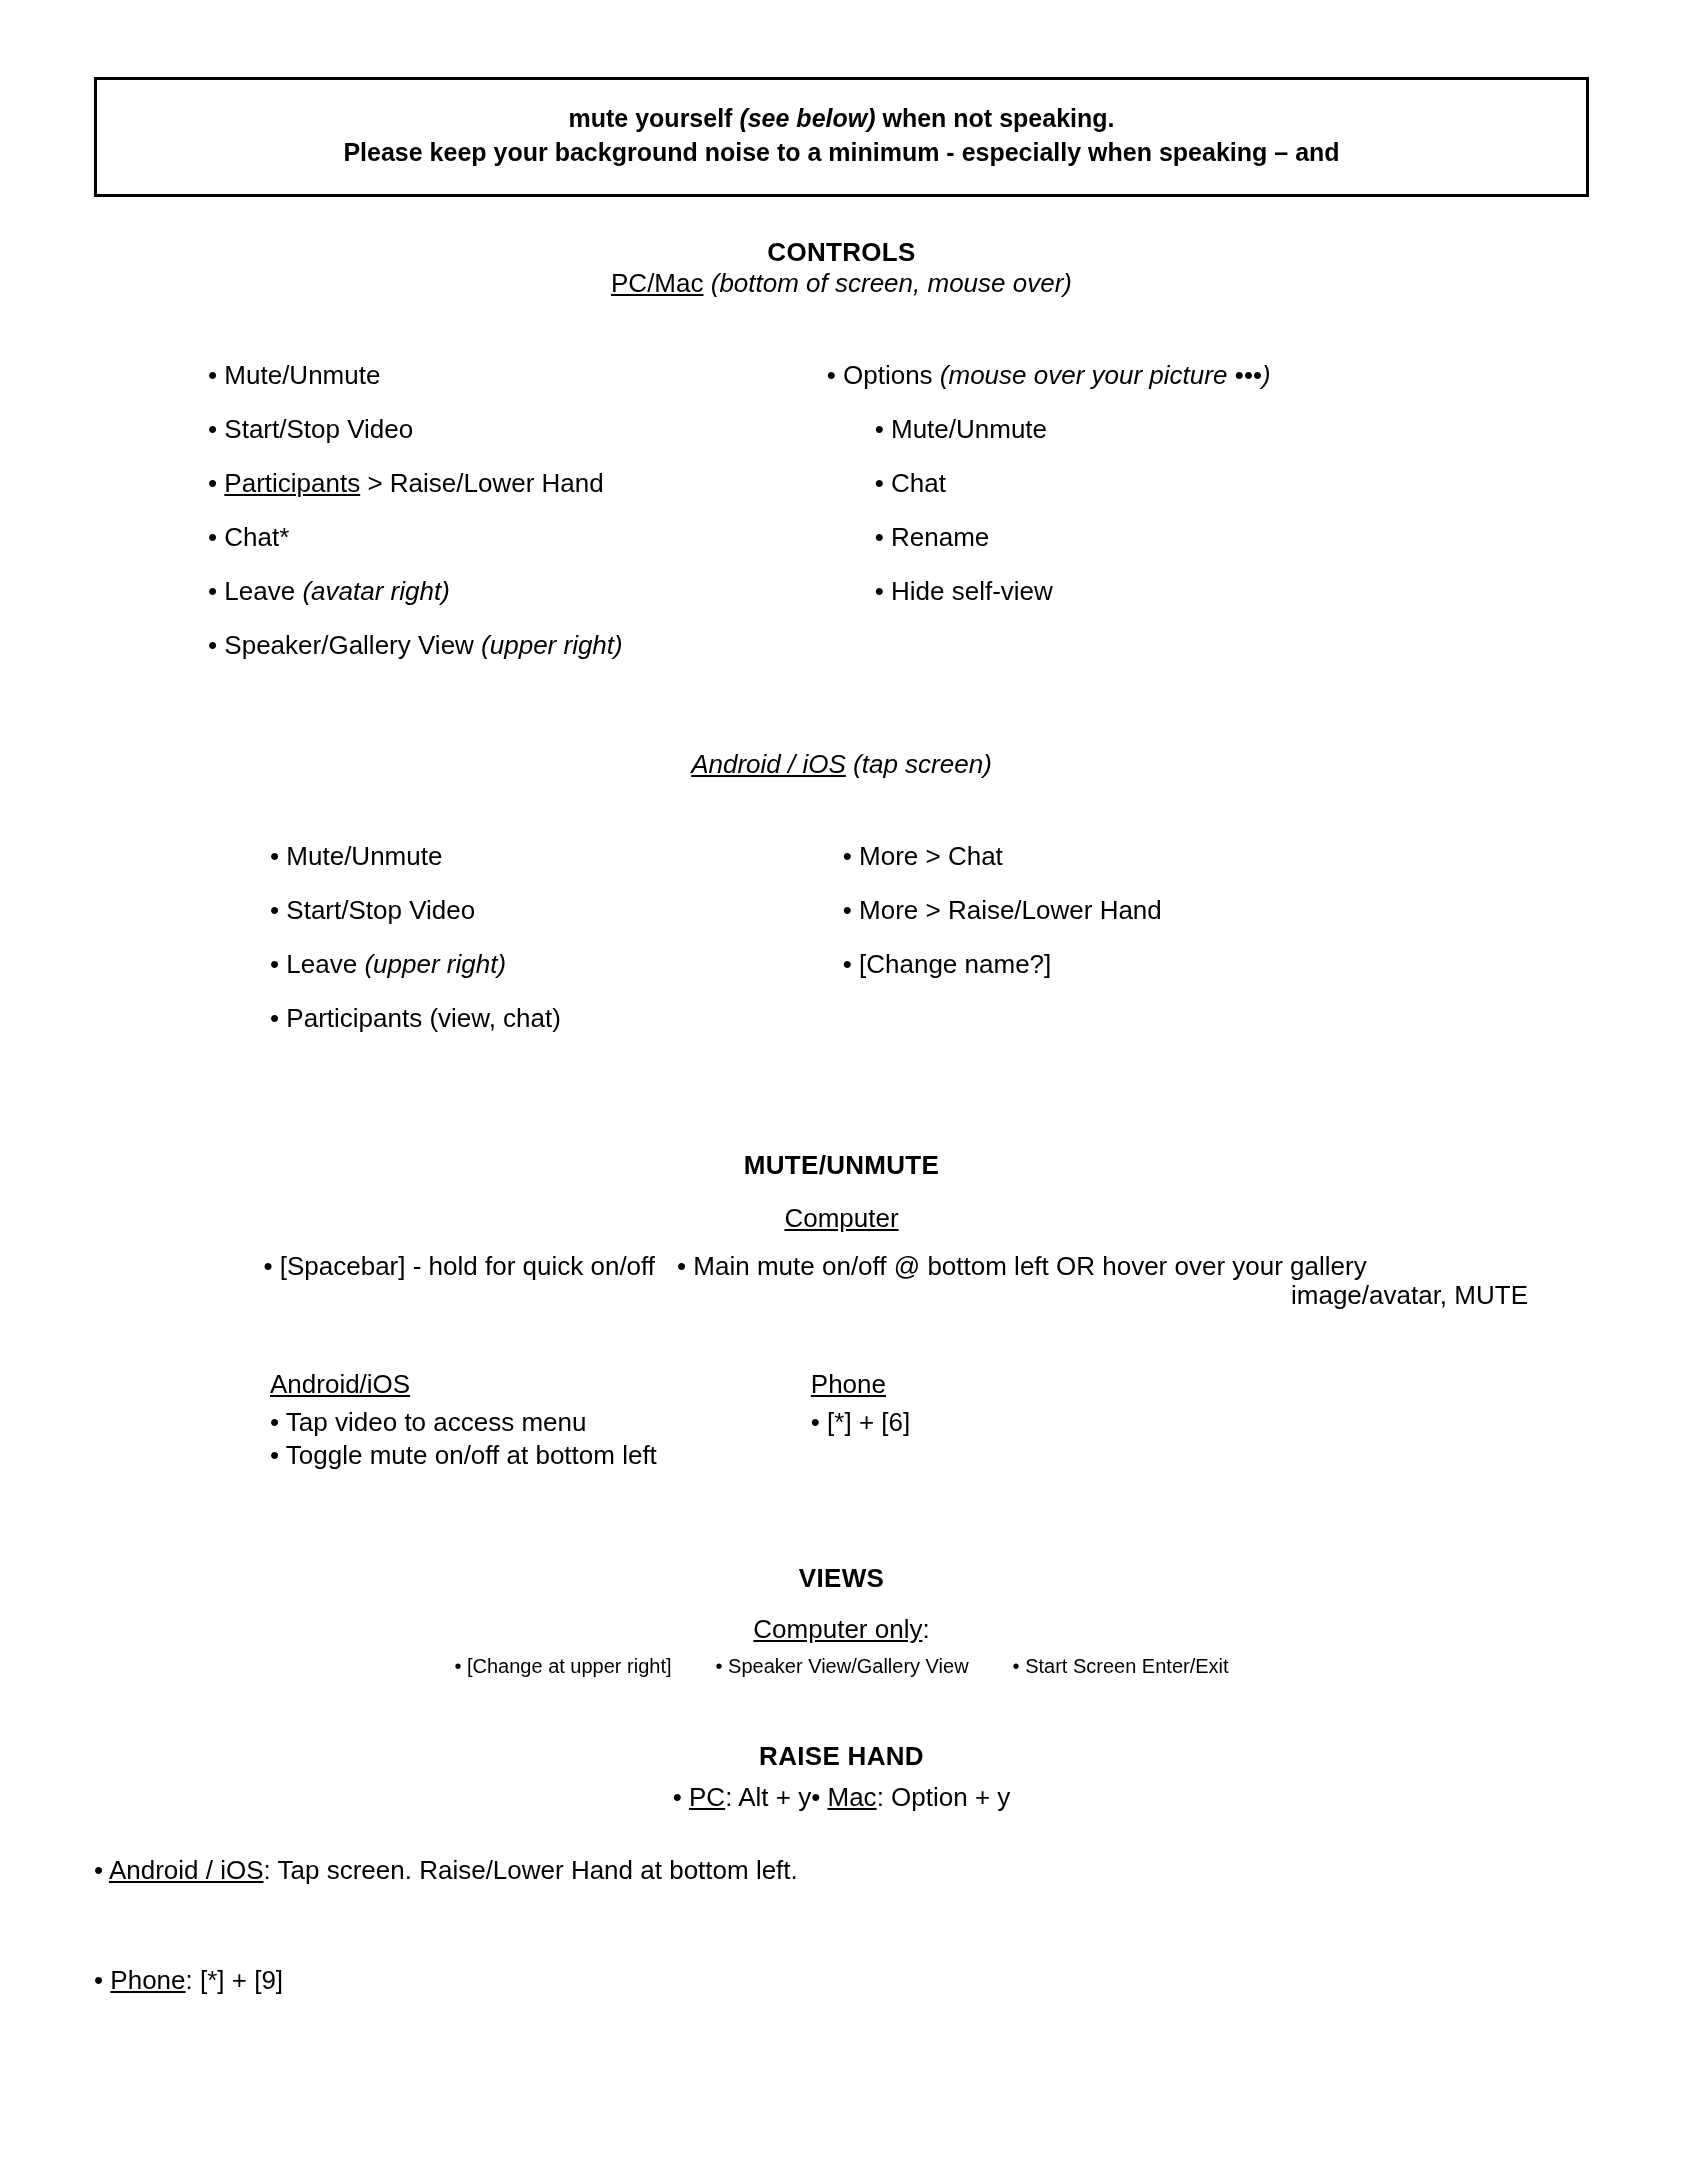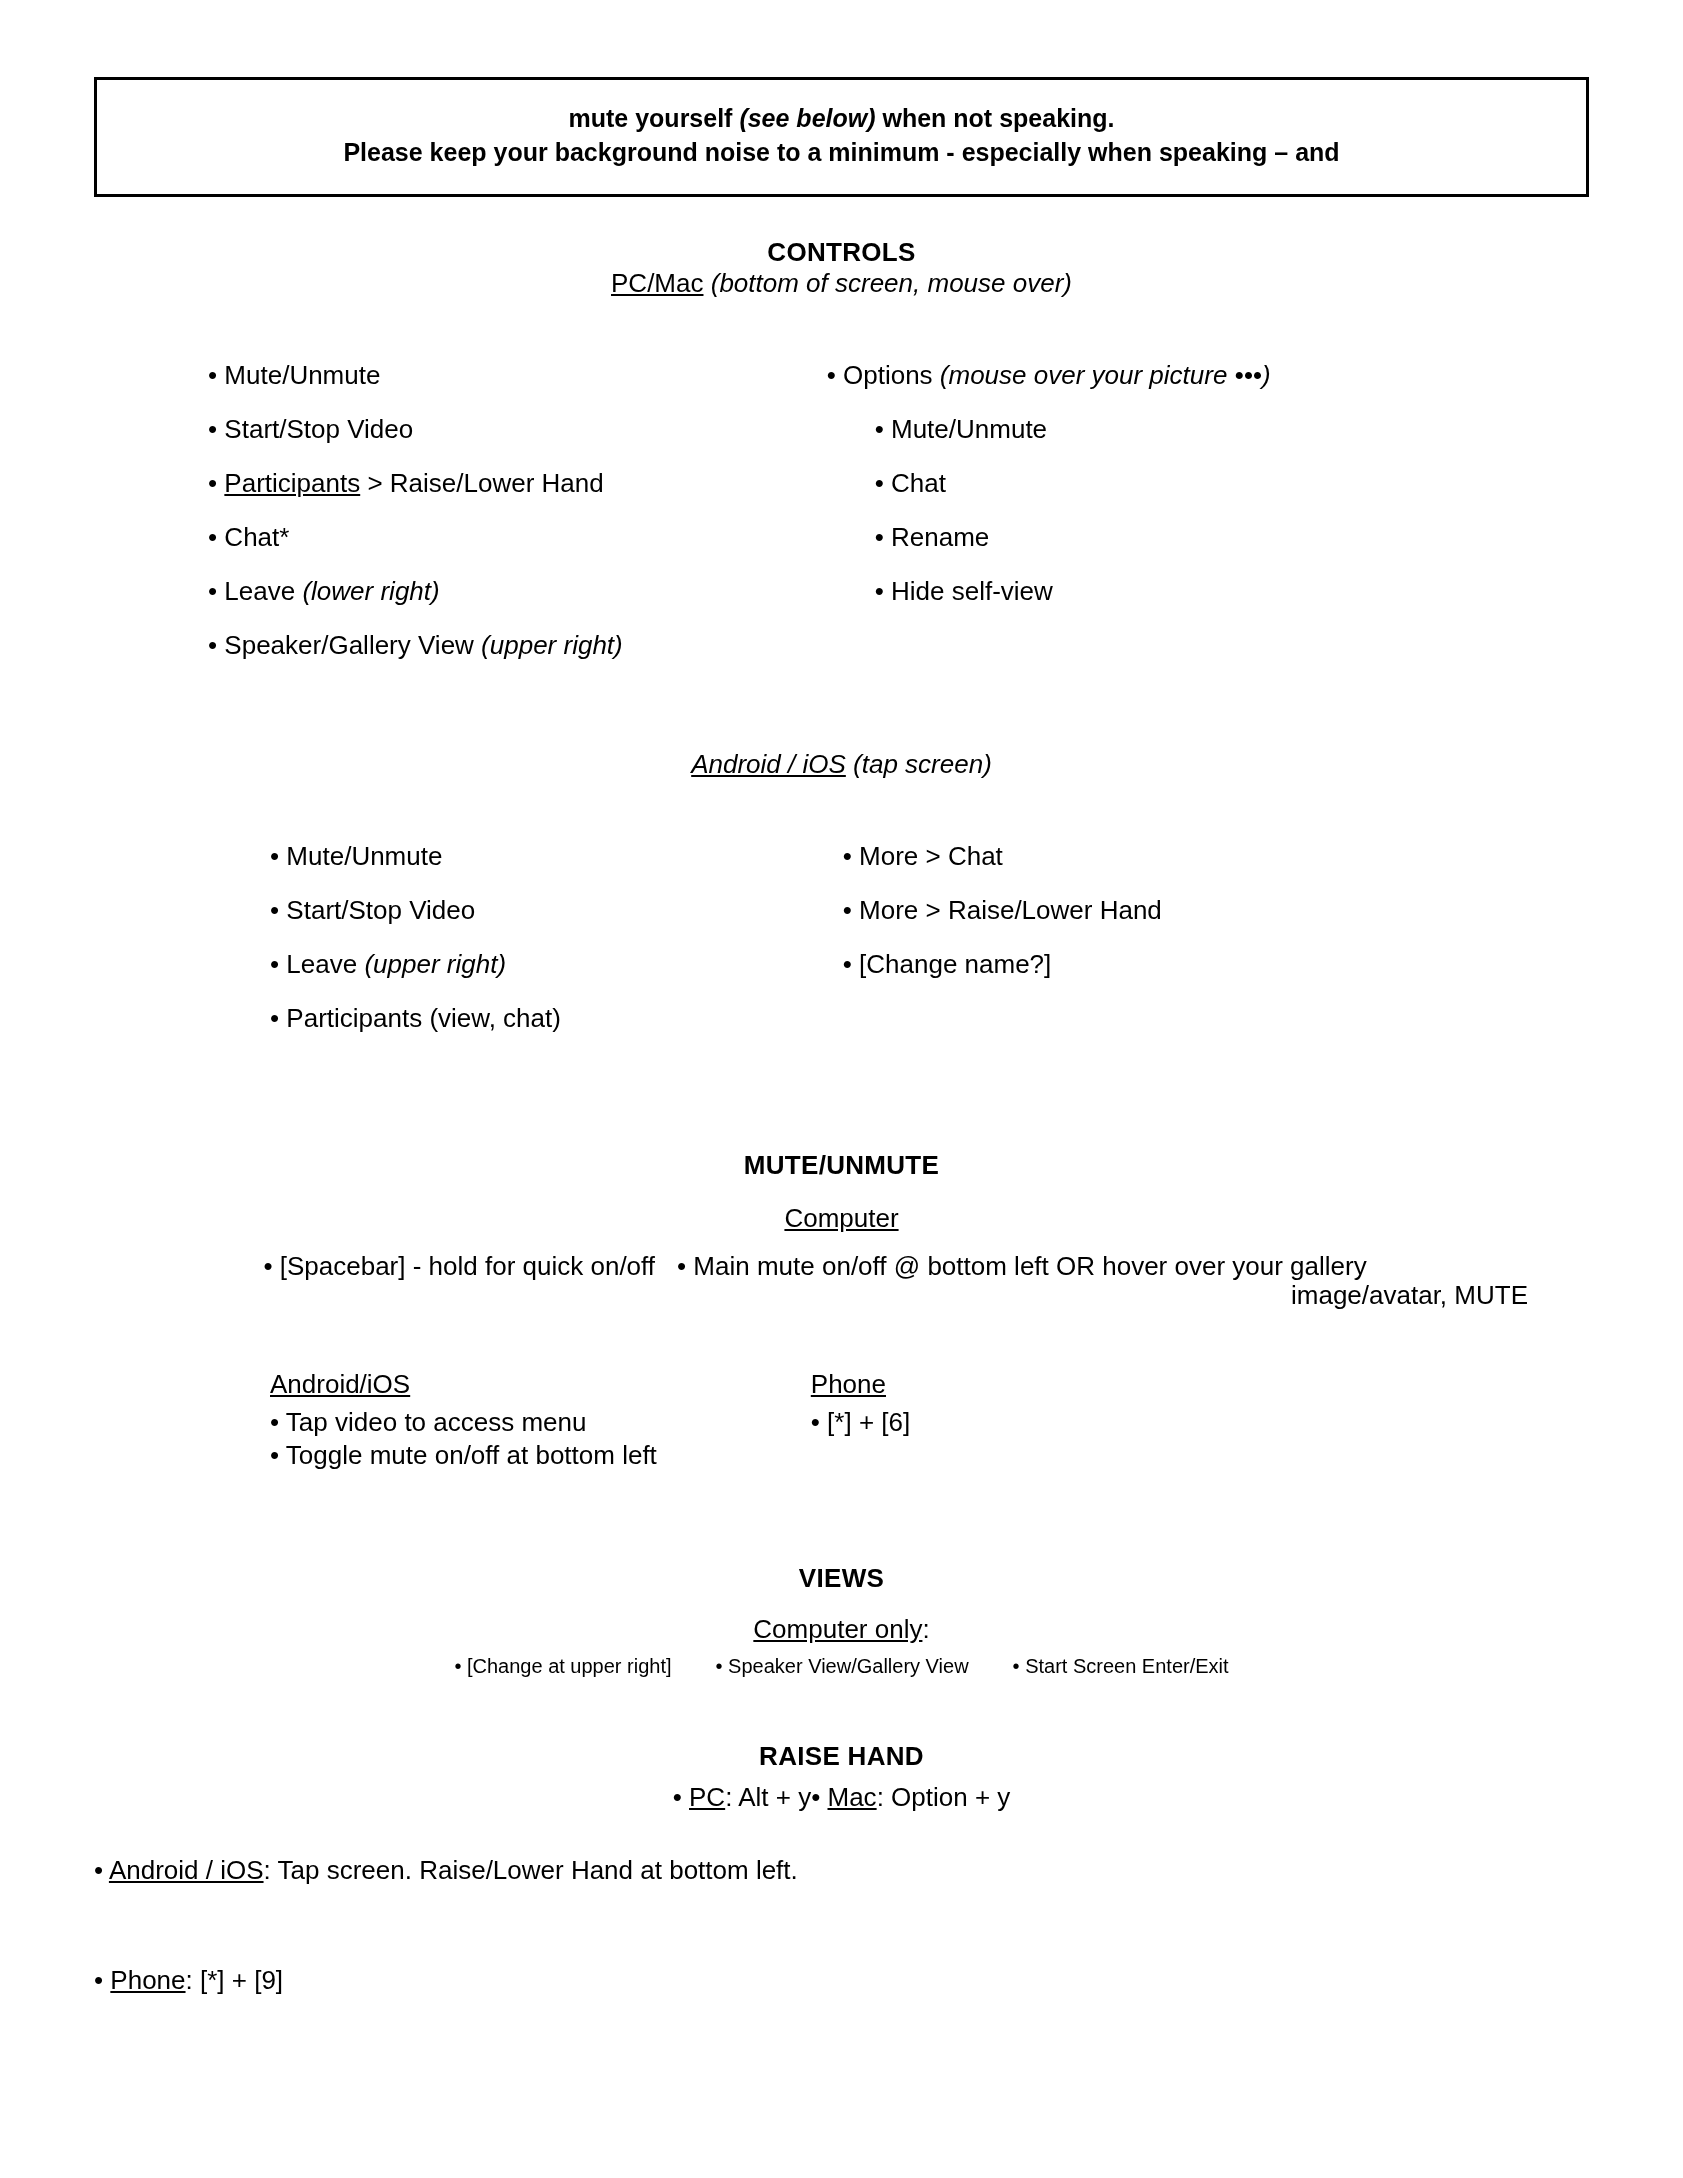--- a/index.html
+++ b/index.html
@@ -46,21 +46,20 @@
     text-align: center;
     font-size: 26px;
   }
   .u { text-decoration: underline; }
   .i { font-style: italic; }
 
   
   .two-col {
     display: flex;
     width: 100%;
-    justify-content: flex-end;
   }
   .col {
     box-sizing: border-box;
   }
   .bullet-line {
     font-size: 26px;
     line-height: 1.0;
     margin-bottom: 28px;
     white-space: nowrap;
   }
@@ -168,21 +167,21 @@
       <div class="bullet-line">
         <span>•</span>
         <span class="u">Participants</span><span> &gt; Raise/Lower Hand</span>
       </div>
       <div class="bullet-line">
         <span>•</span>
         <span>Chat*</span>
       </div>
       <div class="bullet-line">
         <span>•</span>
-        <span>Leave </span><span class="i">(lower right)</span>
+        <span>Leave </span><span class="i">(avatar right)</span>
       </div>
       <div class="bullet-line">
         <span>•</span>
         <span>Speaker/Gallery View </span><span class="i">(upper right)</span>
       </div>
     </div>
 
     <div class="col pcmac-right">
       <div class="bullet-line">
         <span>•</span>

